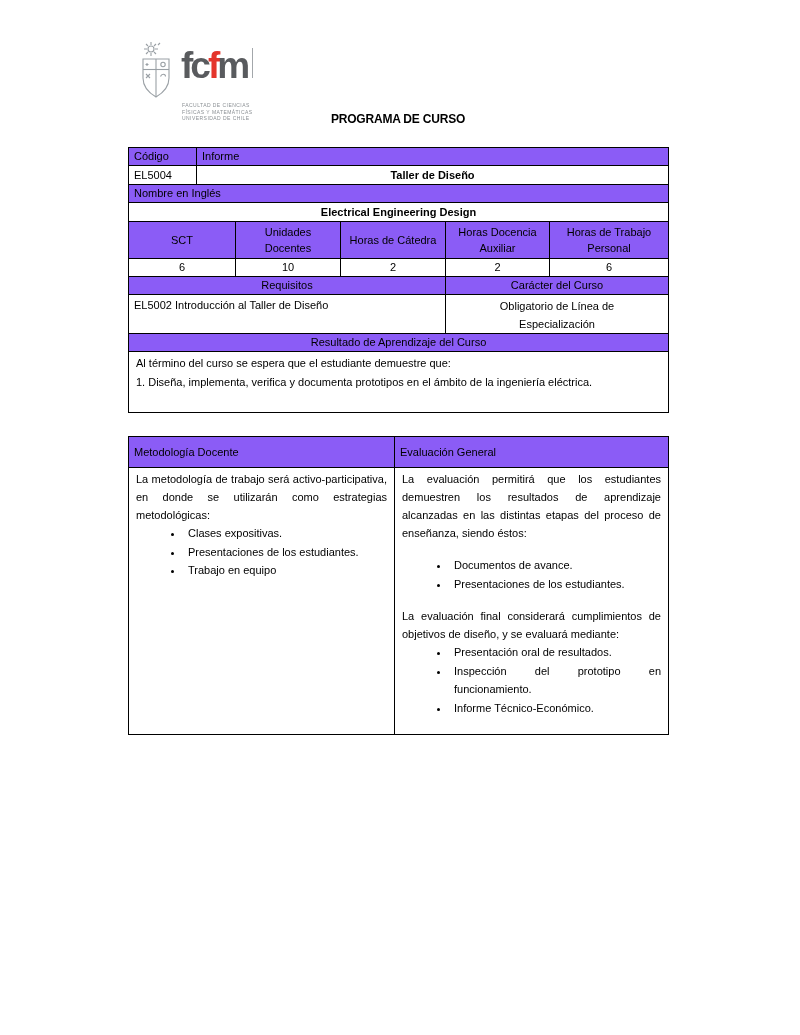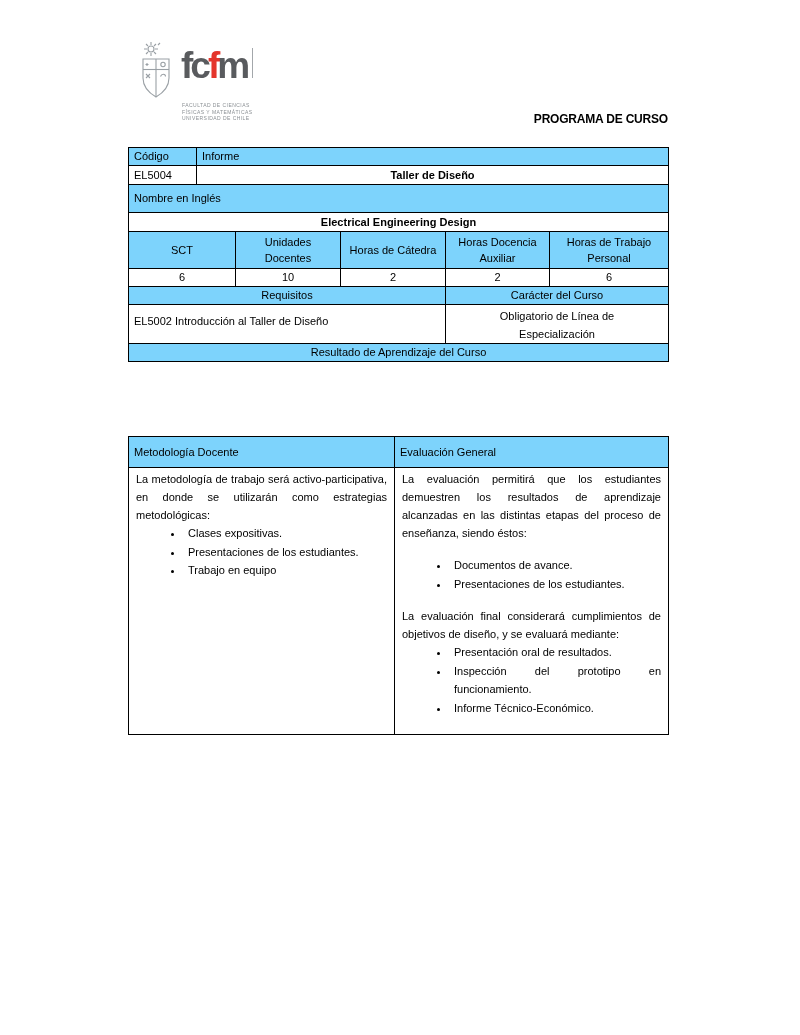--- a/index.html
+++ b/index.html
@@ -21,31 +21,31 @@
     display:inline-block; width:1px; height:30px; background:#a3a7ab;
     margin-left:5px; vertical-align:top;
   }
   .logo-caption {
     position:absolute; left:45px; top:62px; font-size:5px; line-height:6.5px;
     letter-spacing:0.45px; color:#8b9094; white-space:nowrap;
   }
 
   
   .doc-title {
-    position:absolute; left:128px; top:112px; width:540px; text-align:right;
+    position:absolute; left:128px; top:112px; width:540px; text-align:center;
     font-size:12px; font-weight:bold; letter-spacing:-0.2px;
   }
 
   
   table { border-collapse:collapse; table-layout:fixed; }
   td {
     border:1px solid #000; font-size:11px; line-height:17px;
     padding:0 5px; overflow:hidden;
   }
-  .gray { background:#7dd3fc; }
+  .gray { background:#8b5cf6; }
   .c { text-align:center; }
   .b { font-weight:bold; }
   .top { vertical-align:top; }
   .just { text-align:justify; }
 
   .t1 { position:absolute; left:128px; top:147px; width:540px; }
   .t2 { position:absolute; left:128px; top:436px; width:540px; }
 
   .t1 .hdr2 { line-height:16px; padding-top:2px; padding-bottom:2px; }
   .body-cell { padding:2px 7px 4px 7px; }
@@ -97,21 +97,21 @@
     </colgroup>
     <tbody>
         <tr style="height:18px">
       <td class="gray">Código</td>
       <td class="gray" colspan="5">Informe</td>
     </tr>
     <tr style="height:19px">
       <td>EL5004</td>
       <td class="c b" colspan="5">Taller de Diseño</td>
     </tr>
-    <tr style="height:28px">
+    <tr style="height:18px">
       <td class="gray" colspan="6">Nombre en Inglés</td>
     </tr>
     <tr style="height:19px">
       <td class="c b" colspan="6">Electrical Engineering Design</td>
     </tr>
     <tr style="height:36px">
       <td class="gray c hdr2" colspan="2">SCT</td>
       <td class="gray c hdr2">Unidades Docentes</td>
       <td class="gray c hdr2">Horas de Cátedra</td>
       <td class="gray c hdr2">Horas Docencia Auxiliar</td>
@@ -122,25 +122,31 @@
       <td class="c">10</td>
       <td class="c">2</td>
       <td class="c">2</td>
       <td class="c">6</td>
     </tr>
     <tr style="height:16px">
       <td class="gray c" colspan="4">Requisitos</td>
       <td class="gray c" colspan="2">Carácter del Curso</td>
     </tr>
     <tr style="height:37px">
-      <td class="top" colspan="4" style="padding-top:8px">EL5002 Introducción al Taller de Diseño</td>
+      <td class="top" colspan="4" style="padding-top:2px">EL5002 Introducción al Taller de Diseño</td>
       <td class="top c" colspan="2" style="padding:2px 26px 0 26px; line-height:18px">Obligatorio de Línea de Especialización</td>
     </tr>
     <tr style="height:18px">
       <td class="gray c" colspan="6">Resultado de Aprendizaje del Curso</td>
+    </tr>
+    <tr style="height:61px">
+      <td class="top body-cell" colspan="6">
+        <p style="line-height:18.5px">Al término del curso se espera que el estudiante demuestre que:</p>
+        <p class="just" style="line-height:18.5px">1. Diseña, implementa, verifica   y documenta prototipos en el ámbito de la ingeniería eléctrica.</p>
+      </td>
     </tr>
   </tbody>
     </table>
 
   <table class="t2">
     <colgroup>
         <col style="width:266px">
         <col style="width:274px">
       </colgroup>
     <tbody>

